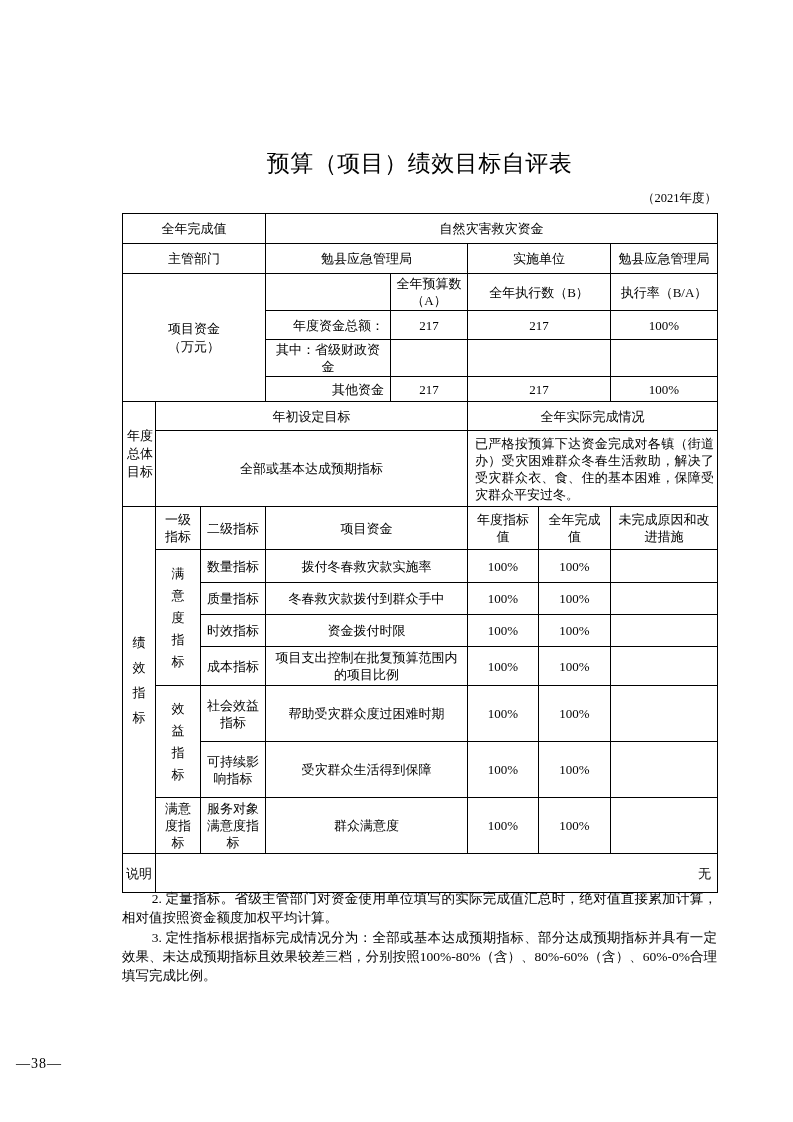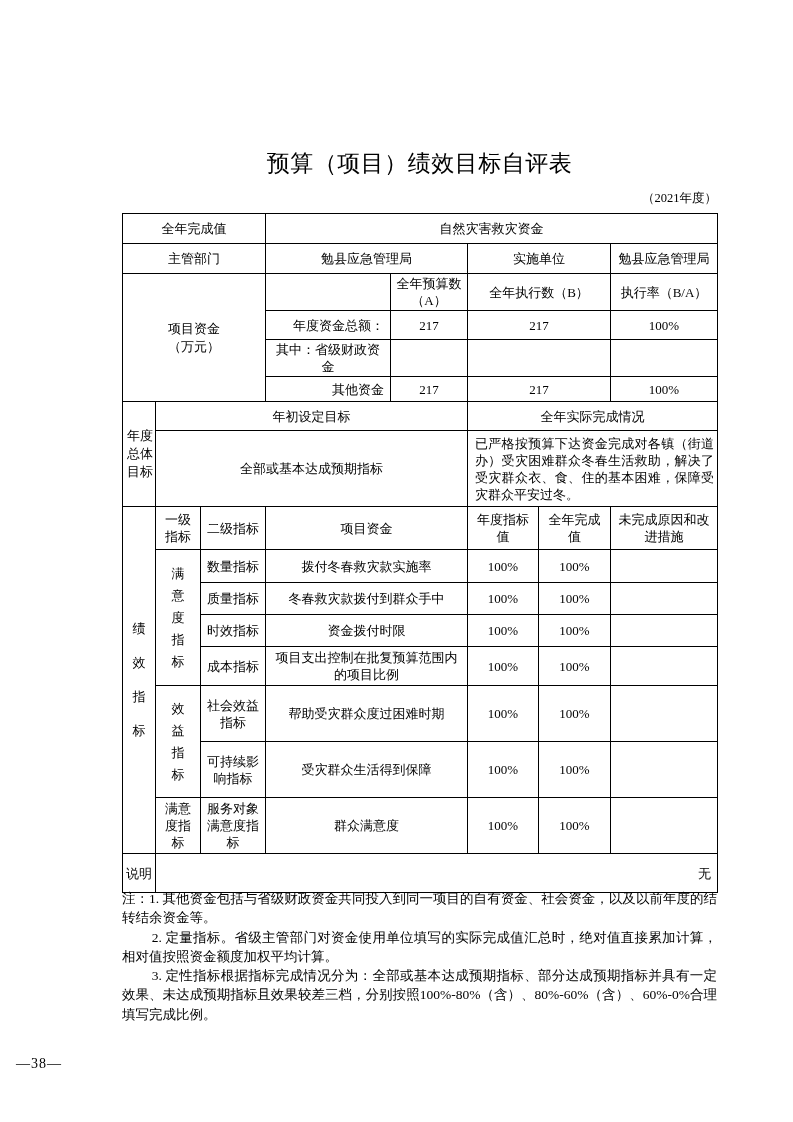--- a/index.html
+++ b/index.html
@@ -41,21 +41,21 @@
   .al{text-align:right}
   .ar{text-align:right}
   .jt{text-align:justify}
   .p6{padding-left:6px;padding-right:6px}
   .p7{padding-left:7px;}
   
   .ib{display:inline-block; word-break:break-all; vertical-align:middle;text-align:center;}
   .w14{width:14px} .w28{width:28px} .w54{width:54px} .w56{width:56px}
   .w66{width:66px} .w92{width:92px} .w108{width:108px} .w190{width:190px}
   .lh17{line-height:17px} .lh18{line-height:18px}
-  .lh22{line-height:22px} .lh33{line-height:34px}
+  .lh22{line-height:22px} .lh33{line-height:25px}
   .notes {
     position:absolute; top:889px; left:0; width:595px;
     font-size:13.5px; line-height:19.3px; text-align:justify;
   }
   .notes p { margin:0; }
   .notes p.ind { text-indent:2.2em; }
   .pagenum {
     position:absolute; top:1056px; left:16px; width:793px;
     text-align:left; font-size:14px; letter-spacing:1px;
   }
@@ -229,20 +229,19 @@
     </tr>
 
     <tr class="h39">
       <td style="padding:1px">说明</td>
       <td colspan="7" class="al p6">无</td>
     </tr>
   </tbody>
     </table>
 
   <div class="notes">
-    <p>注：1. 其他资金包括与省级财政资金共同投入到同一项目的自有资金、社会资金，以及以前年度的结转结余资金等。</p>
     <p class="ind">2. 定量指标。省级主管部门对资金使用单位填写的实际完成值汇总时，绝对值直接累加计算，相对值按照资金额度加权平均计算。</p>
     <p class="ind">3. 定性指标根据指标完成情况分为：全部或基本达成预期指标、部分达成预期指标并具有一定效果、未达成预期指标且效果较差三档，分别按照100%-80%（含）、80%-60%（含）、60%-0%合理填写完成比例。</p>
   </div>
 
 </div>
 
 <div class="pagenum">—38—</div>
 
 </body></html>

